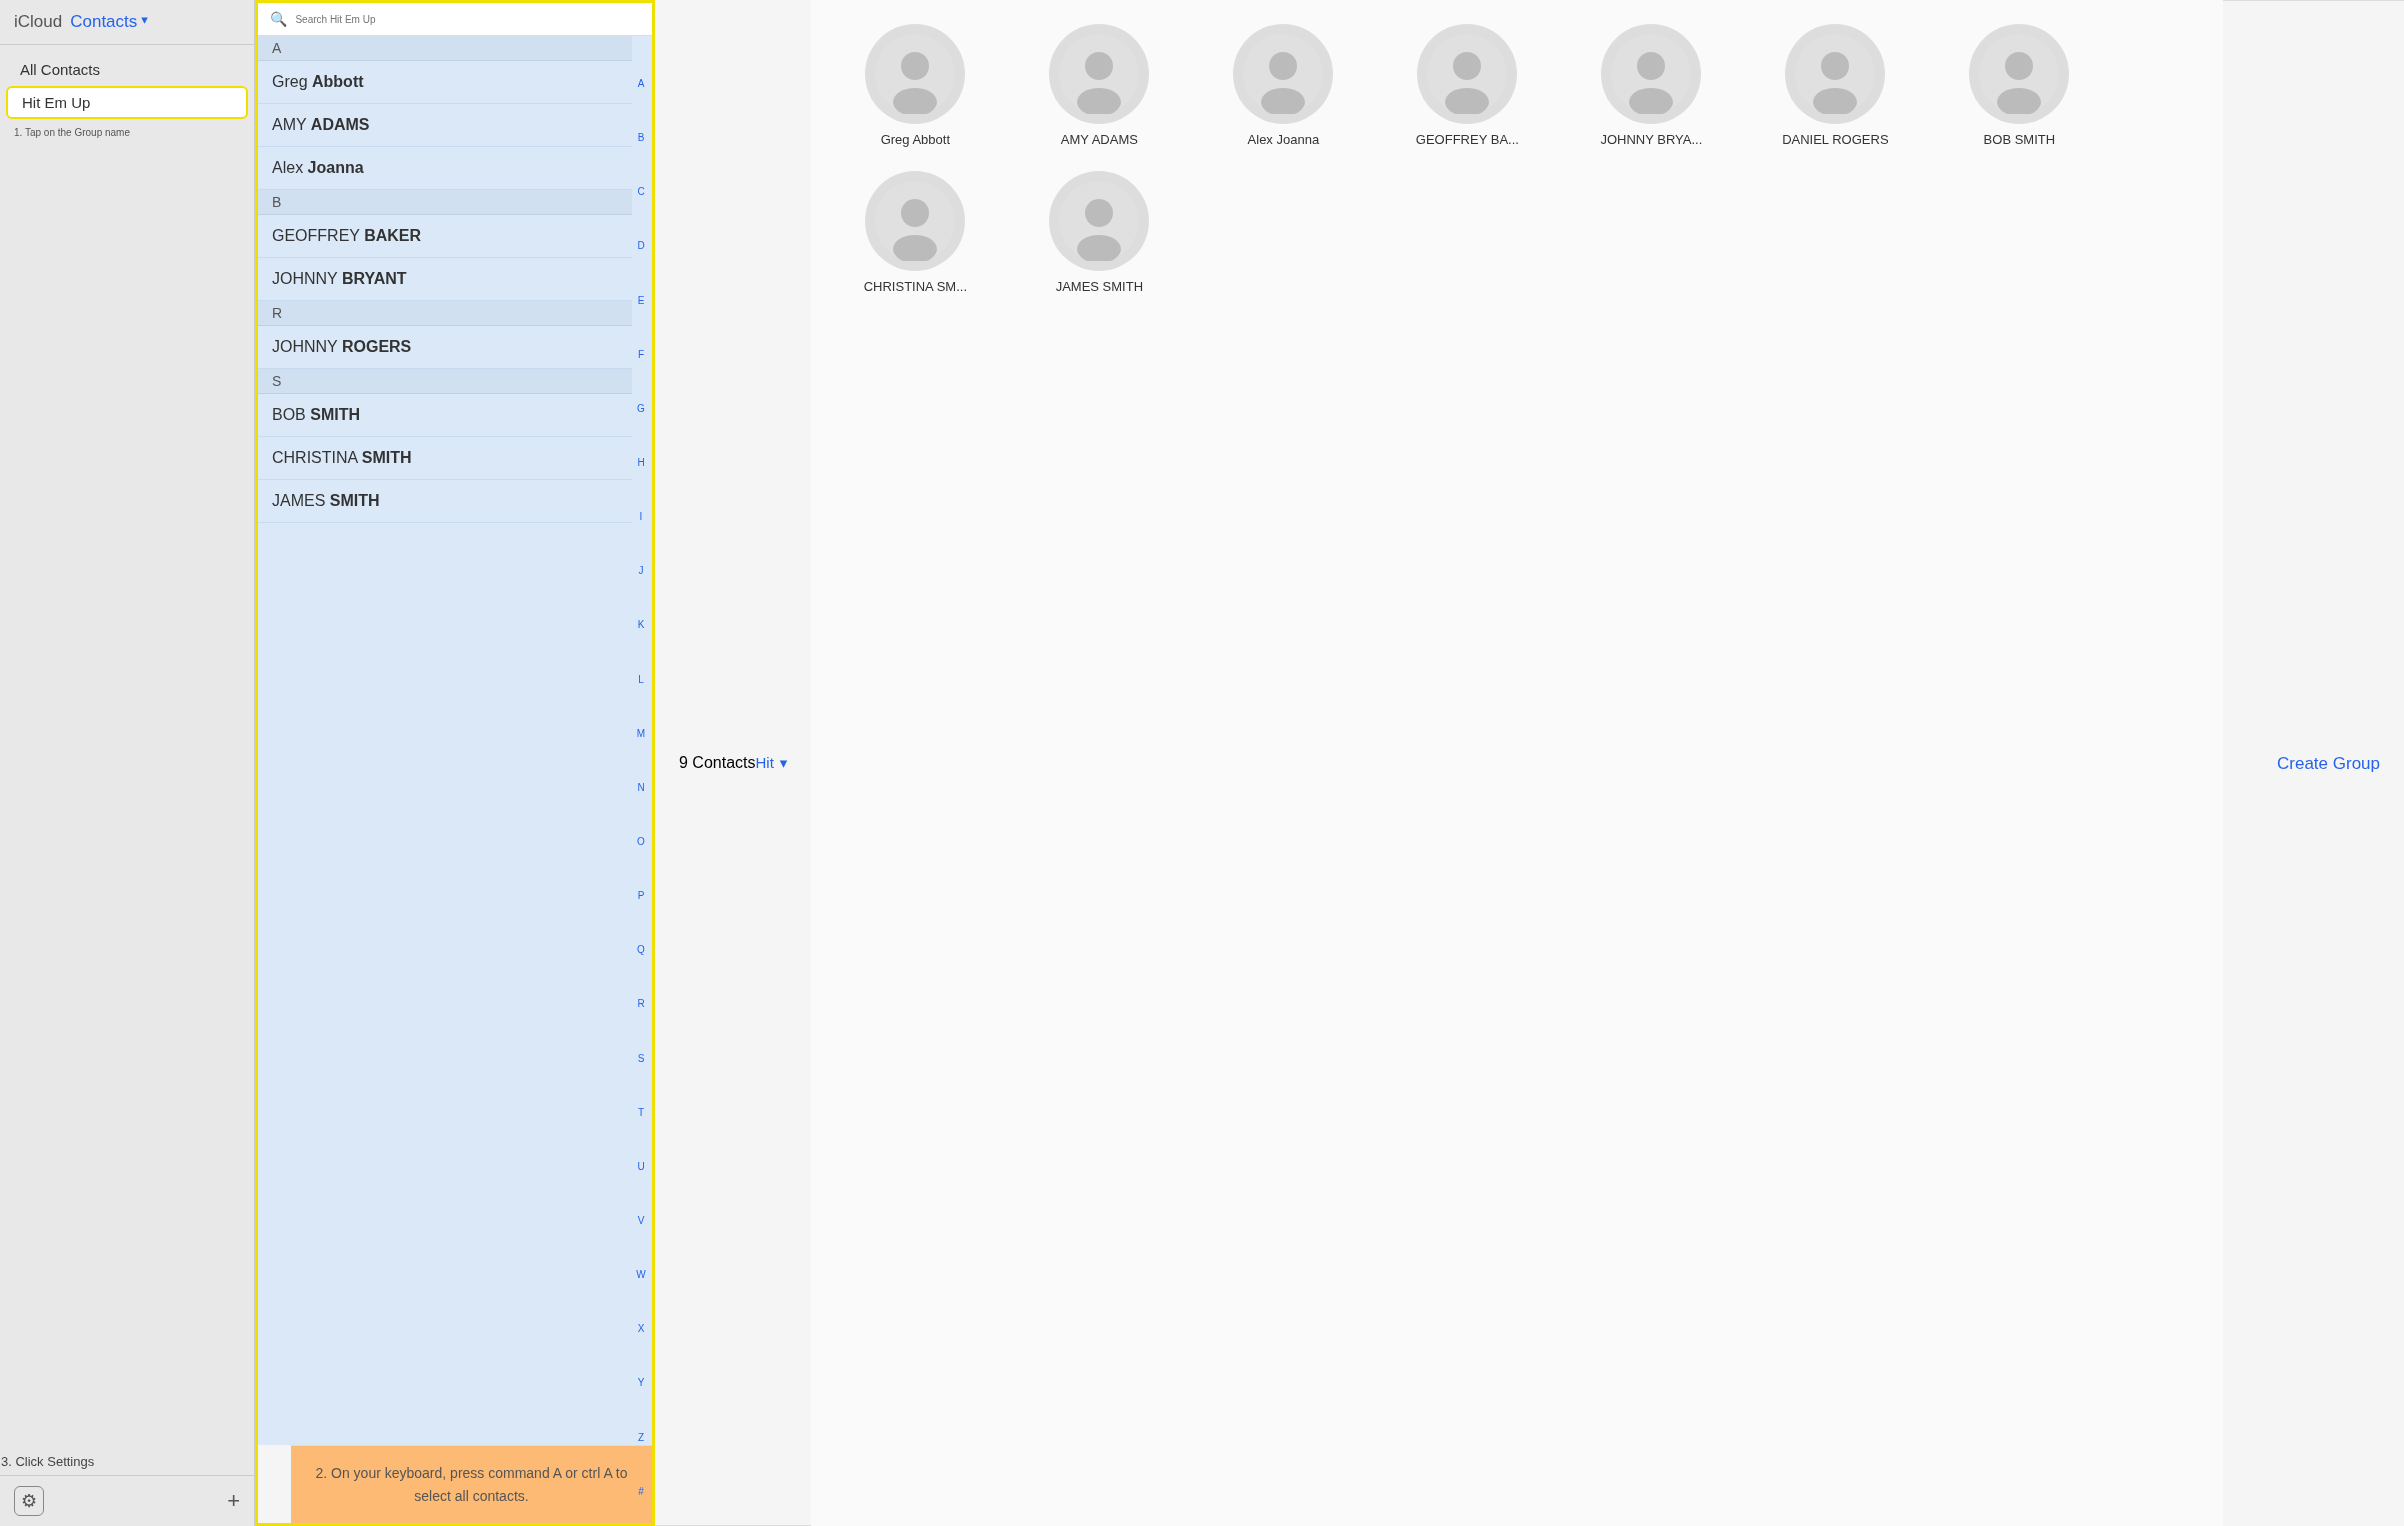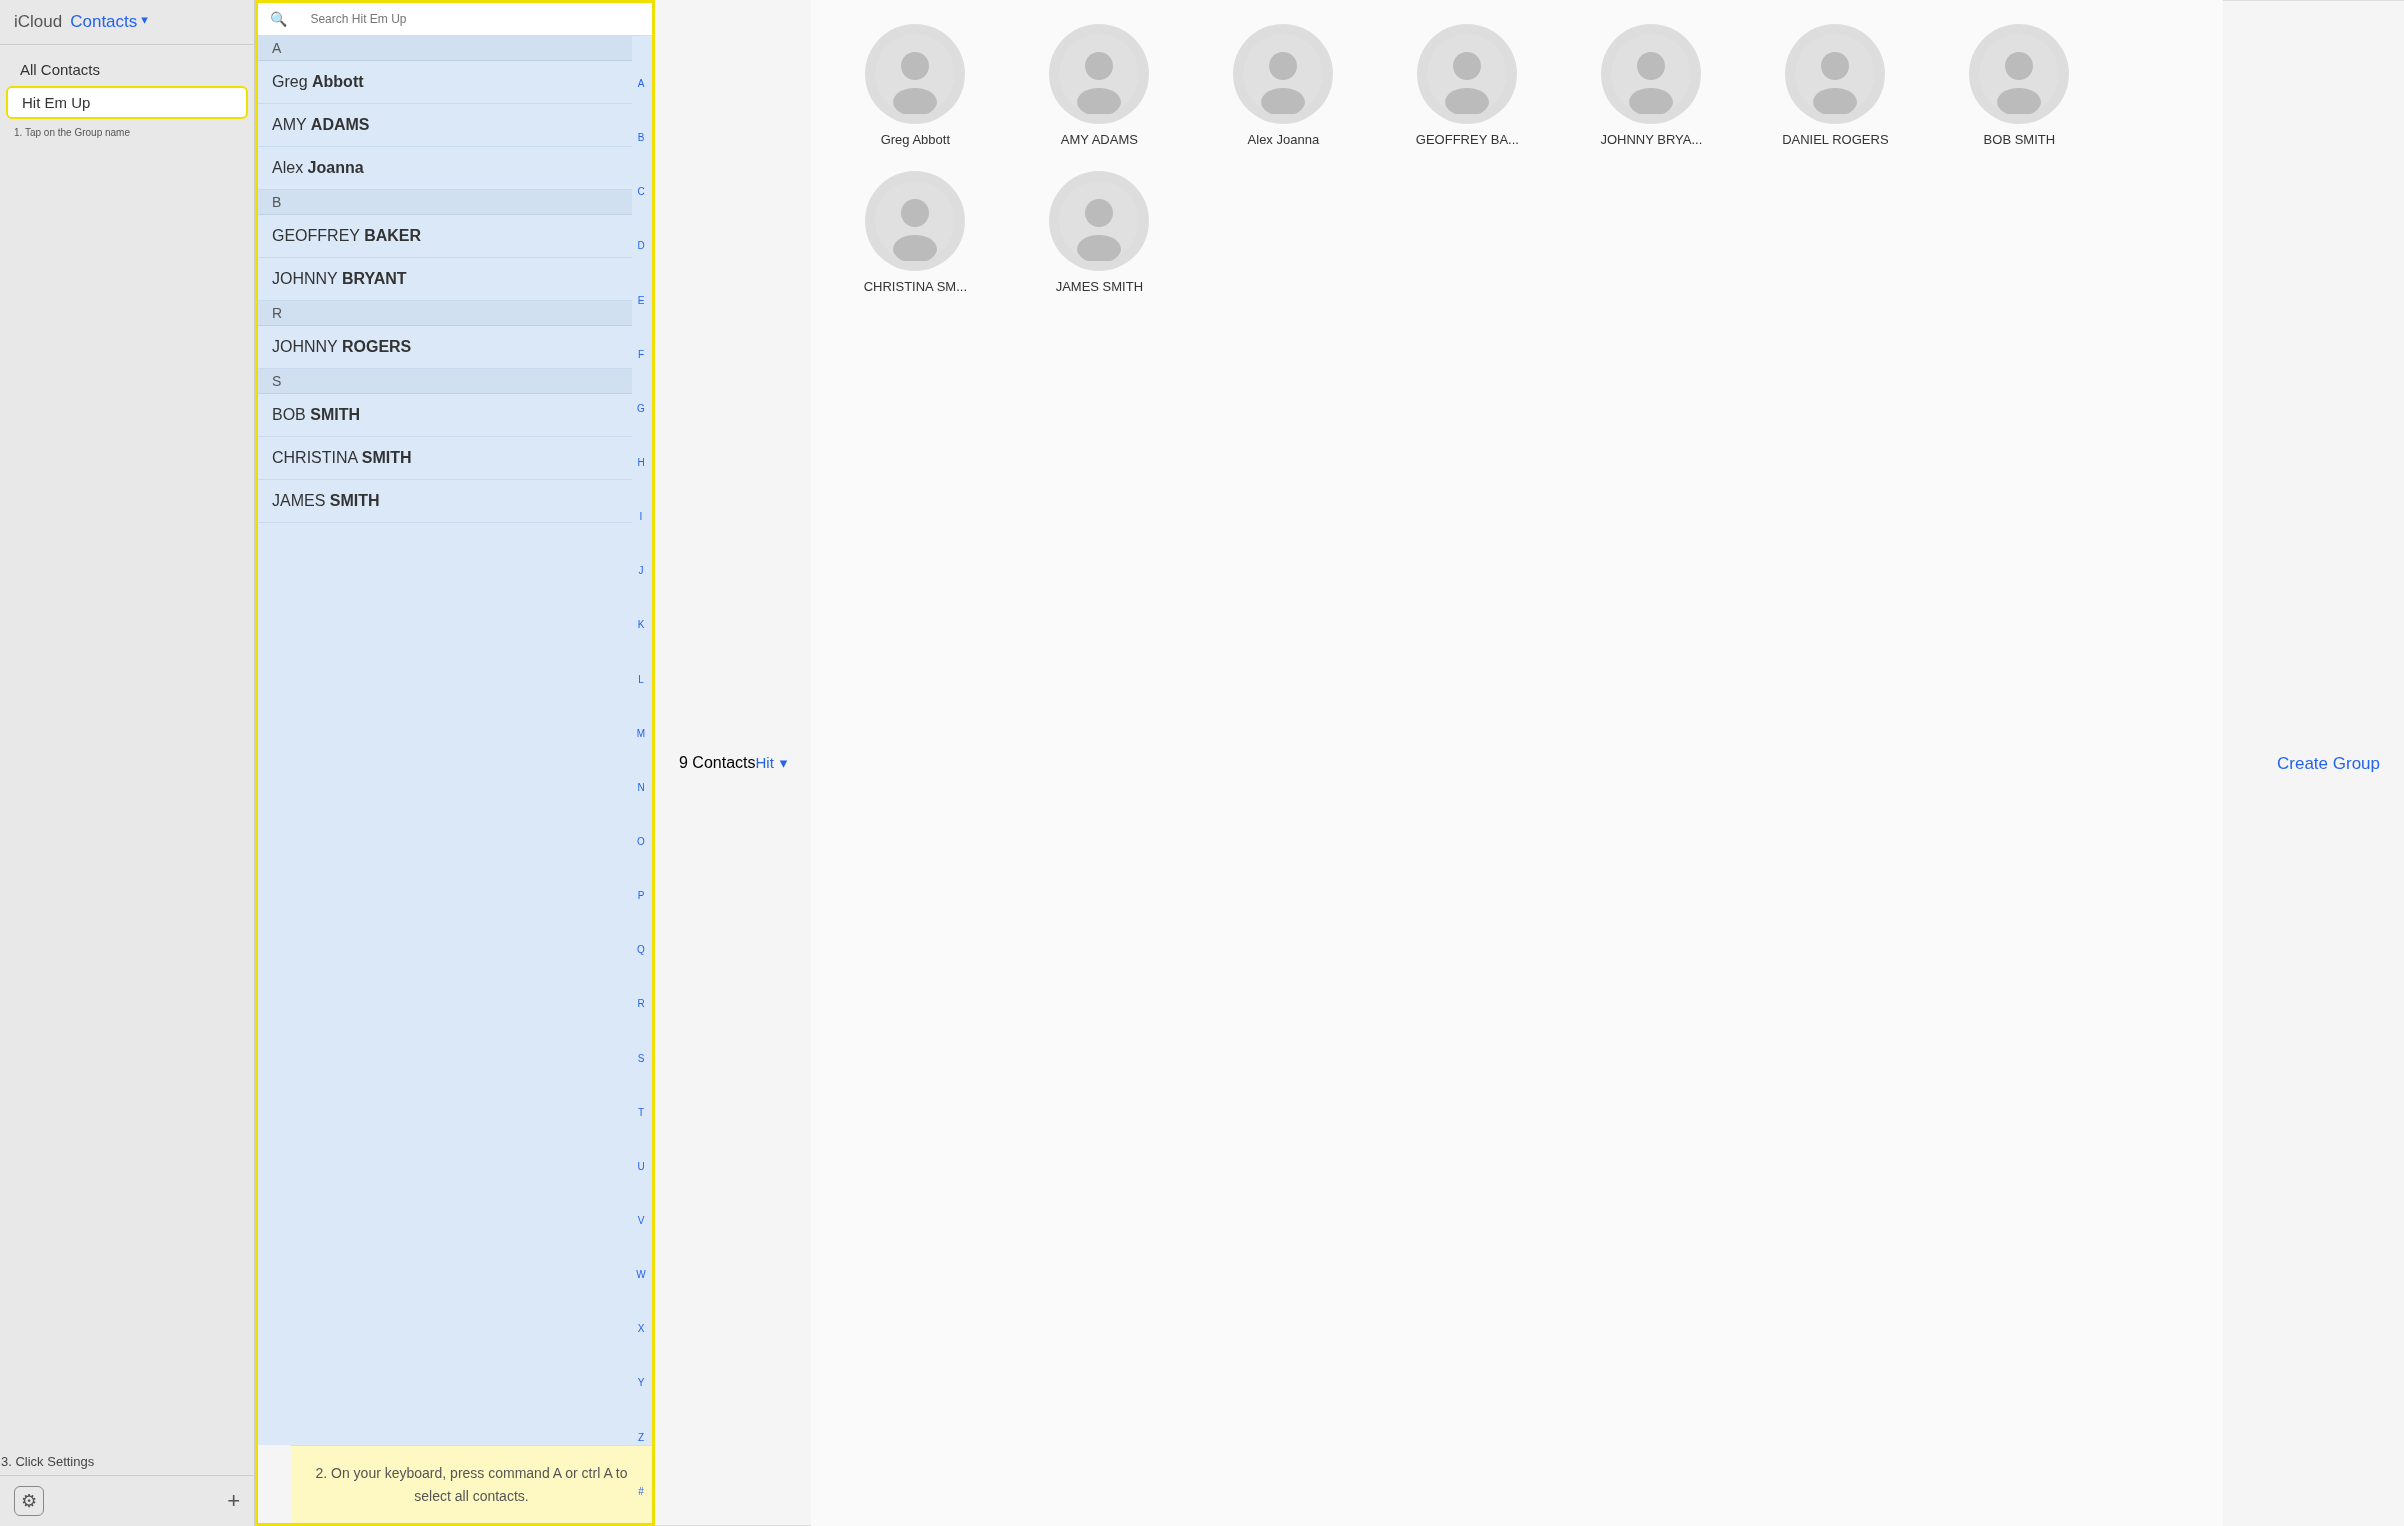--- a/index.html
+++ b/index.html
@@ -20,32 +20,32 @@
     .sidebar-footer { padding: 10px 14px; border-top: 1px solid #ccc; display: flex; justify-content: space-between; align-items: center; }
     .sidebar-footer-left { display: flex; align-items: center; }
     .gear-icon { width: 30px; height: 30px; border: 1.5px solid #888; border-radius: 6px; display: flex; align-items: center; justify-content: center; font-size: 18px; color: #555; cursor: pointer; background: transparent; }
     .add-icon { font-size: 22px; color: #555; cursor: pointer; margin-left: 8px; }
     .sidebar-click-settings { font-size: 13px; color: #444; margin-bottom: 6px; padding: 0 1px; }
 
     
     .contact-list-panel { width: 400px; min-width: 380px; background: #f5f5f5; border-right: 1px solid #ccc; display: flex; flex-direction: column; position: relative; border: 3px solid #f0e000; }
     .search-bar { padding: 8px 12px; background: #fff; border-bottom: 1px solid #ddd; display: flex; align-items: center; gap: 8px; }
     .search-icon { color: #999; font-size: 14px; }
-    .search-input { border: none; outline: none; font-size: 12px; color: #999; background: transparent; flex: 1; margin-left: 15px; }
+    .search-input { border: none; outline: none; font-size: 10px; color: #999; background: transparent; flex: 1; }
     .alphabet-index { position: absolute; right: 2px; top: 50px; bottom: 0; display: flex; flex-direction: column; align-items: center; justify-content: space-around; font-size: 10px; color: #2563eb; cursor: pointer; padding: 4px 0; width: 18px; }
     .alphabet-index span { line-height: 1.2; }
 
     .contact-list { flex: 1; overflow-y: auto; background: #dae8f8; padding-right: 20px; }
     .section-header { padding: 4px 14px; font-size: 14px; font-weight: 500; color: #555; background: #d0e0f0; border-bottom: 1px solid #c0d0e0; }
     .contact-row { padding: 12px 14px; border-bottom: 1px solid #c8daf0; cursor: pointer; display: flex; align-items: center; }
     .contact-name { font-size: 16px; color: #333; }
     .contact-name .lastname { font-weight: 700; }
     .contact-name .firstname { font-weight: 400; }
 
-    .instruction-text { padding: 16px 14px; font-size: 14px; color: #555; text-align: center; line-height: 1.6; background: #fef9c3; border-top: 1px solid #ddd; margin-left: 33px; }
+    .instruction-text { padding: 16px 14px; font-size: 14px; color: #555; text-align: center; line-height: 1.6; background: #fdba74; border-top: 1px solid #ddd; margin-left: 33px; }
 
     
     .main-panel { flex: 1; background: #fafafa; display: flex; }
     .main-header { display: flex; justify-content: space-between; align-items: center; padding: 10px 24px; border-bottom: 1px solid #ddd; background: #f5f5f5; }
     .main-filter { font-size: 15px; color: #2563eb; cursor: pointer; display: flex; align-items: center; gap: 6px; }
     .contacts-grid { flex: 1; display: flex; flex-wrap: wrap; align-content: flex-start; padding: 24px; gap: 24px; overflow-y: auto; }
     .contact-card { display: flex; flex-direction: column; align-items: center; width: 160px; cursor: pointer; }
     .avatar { width: 100px; height: 100px; border-radius: 50%; background: #ddd; display: flex; align-items: center; justify-content: center; overflow: hidden; margin-bottom: 8px; }
     .avatar svg { width: 80px; height: 80px; }
     .contact-card-name { font-size: 13px; color: #333; text-align: center; }

